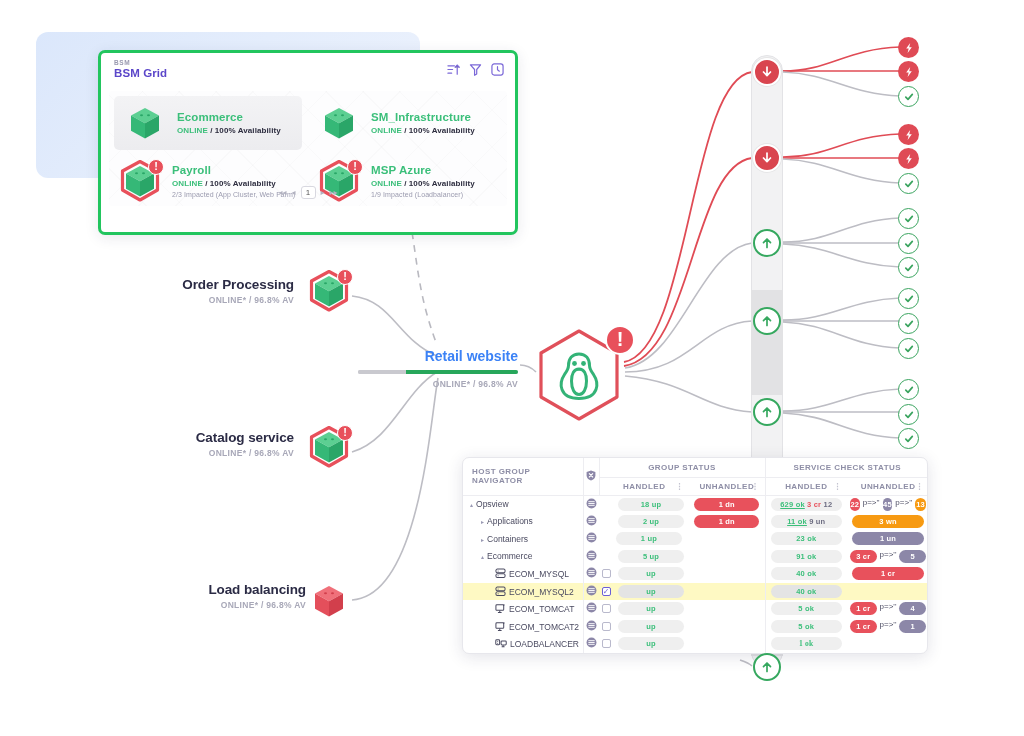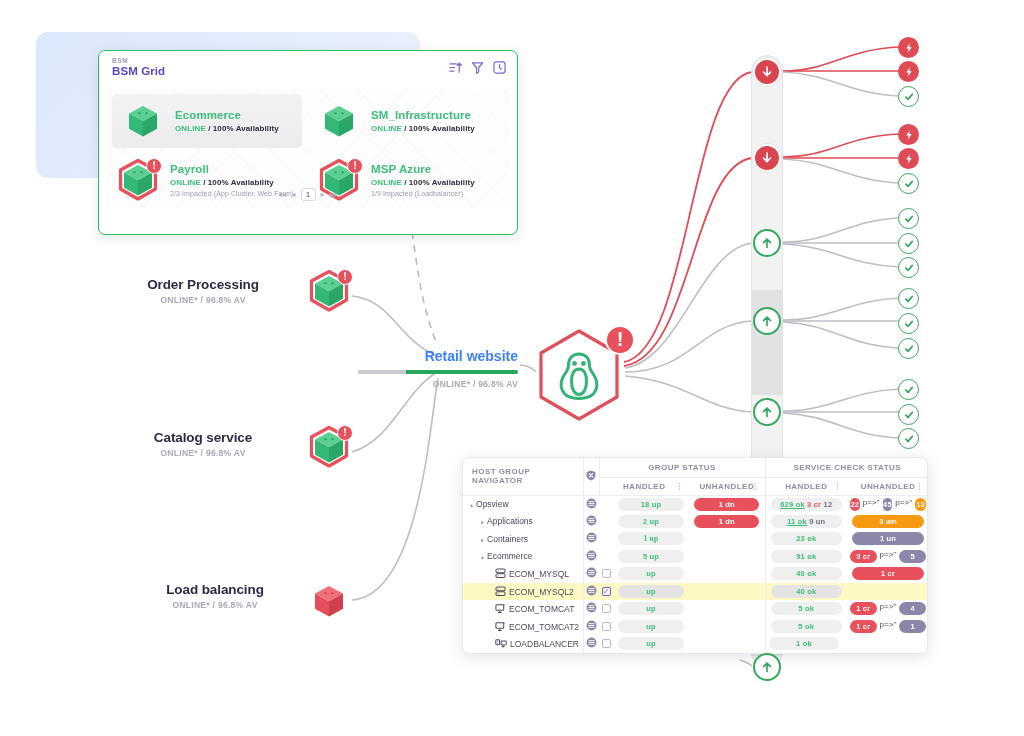--- a/index.html
+++ b/index.html
@@ -11,21 +11,21 @@
   
   .blue-card{
     position:absolute; left:36px; top:32px; width:384px; height:146px;
     border-radius:12px;
     background:linear-gradient(135deg,#dbe7fb 0%, #e4edfc 45%, #eef3fd 100%);
   }
 
   
   .bsm-panel{
     position:absolute; left:98px; top:50px; width:420px; height:185px;
-    background:#ffffff; border:1px solid #22c55e; border-radius:7px;
+    background:#ffffff; border:3px solid #22c55e; border-radius:7px;
     box-shadow:0 3px 14px rgba(40,40,80,.10);
     overflow:hidden;
   }
   .bsm-head{ position:relative; height:36px; padding:6px 12px 0 13px; }
   .bsm-eyebrow{ font-size:6.5px; letter-spacing:.6px; color:#9a9ab0; font-weight:700; }
   .bsm-title{ font-size:11.5px; font-weight:700; color:#5b46c9; letter-spacing:.1px; margin-top:1px;}
   .bsm-icons{ position:absolute; right:11px; top:10px; display:flex; gap:9px; align-items:center; }
   .bsm-icons svg{ display:block; }
 
   .bsm-body{
@@ -54,21 +54,21 @@
 
   .bsm-pager{
     position:absolute; left:0; right:0; bottom:4px; height:20px;
     display:flex; align-items:center; justify-content:center; gap:5px;
     color:#b2b2c0; font-size:8px;
   }
   .pg-num{ border:1px solid #d8d8e0; border-radius:3px; width:15px; height:13px;
            display:flex; align-items:center; justify-content:center; color:#555; font-size:8px; background:#fff;}
 
   
-  .svc{ position:absolute; text-align:center; }
+  .svc{ position:absolute; text-align:right; }
   .svc .t{ font-size:13.5px; font-weight:700; color:#2b2b45; letter-spacing:-.1px; }
   .svc .s{ font-size:8.5px; font-weight:700; color:#a8a8b8; letter-spacing:.3px; margin-top:3px;}
   .svc-cube{ position:absolute; width:46px; height:46px; }
 
   .retail{ position:absolute; right:506px; top:348px; width:160px; text-align:right; }
   .retail .t{ font-size:14px; font-weight:700; color:#3b82f6; }
   .bar{ height:4px; border-radius:2px; background:#c9c9cf; margin-top:6px; overflow:hidden; display:flex; }
   .bar .fill{ background:#27a75b; height:100%; }
   .retail .s{ font-size:8.5px; font-weight:700; color:#a8a8b8; letter-spacing:.3px; margin-top:5px;}
 
@@ -608,21 +608,21 @@
     <td class="cellname" style="padding-left:18px">
       <span class="tri">▸</span><span>Containers</span></td>
     <td class="ic-col"><svg width="11" height="11" viewBox="0 0 12 12">
                 <circle cx="6" cy="6" r="5.4" fill="#8c87a8"></circle>
                 <g stroke="#fff" stroke-width="1" stroke-linecap="round">
                   <path d="M3 4h6M3 6h6M3 8h6"></path>
                 </g>
               </svg></td>
     <td class="ic-col"></td>
     <td class="mid">
-              <span style="display:flex;gap:3px;justify-content:center;padding:0 3px;font-family:Liberation Serif, serif;">
+              <span style="display:flex;gap:3px;padding:0 3px;">
                 <span class="pill grey wide">1 up</span>
               </span>
             </td>
     <td class="mid"></td>
     <td class="mid vsep">
               <span style="display:flex;gap:3px;justify-content:center;padding:0 3px;">
                 <span class="pill grey wide">23 ok</span>
               </span>
             </td>
     <td class="mid">
@@ -800,21 +800,21 @@
                 </g>
               </svg></td>
     <td class="ic-col"><span class="chk"></span></td>
     <td class="mid">
               <span style="display:flex;gap:3px;justify-content:center;padding:0 3px;">
                 <span class="pill grey wide">up</span>
               </span>
             </td>
     <td class="mid"></td>
     <td class="mid vsep">
-              <span style="display:flex;gap:3px;padding:0 3px;">
+              <span style="display:flex;gap:3px;justify-content:center;padding:0 3px;font-family:Liberation Serif, serif;">
                 <span class="pill grey wide">1 ok</span>
               </span>
             </td>
     <td class="mid"></td>
   </tr>
         </tbody>
     </table>
   </div>
 
 </div>

